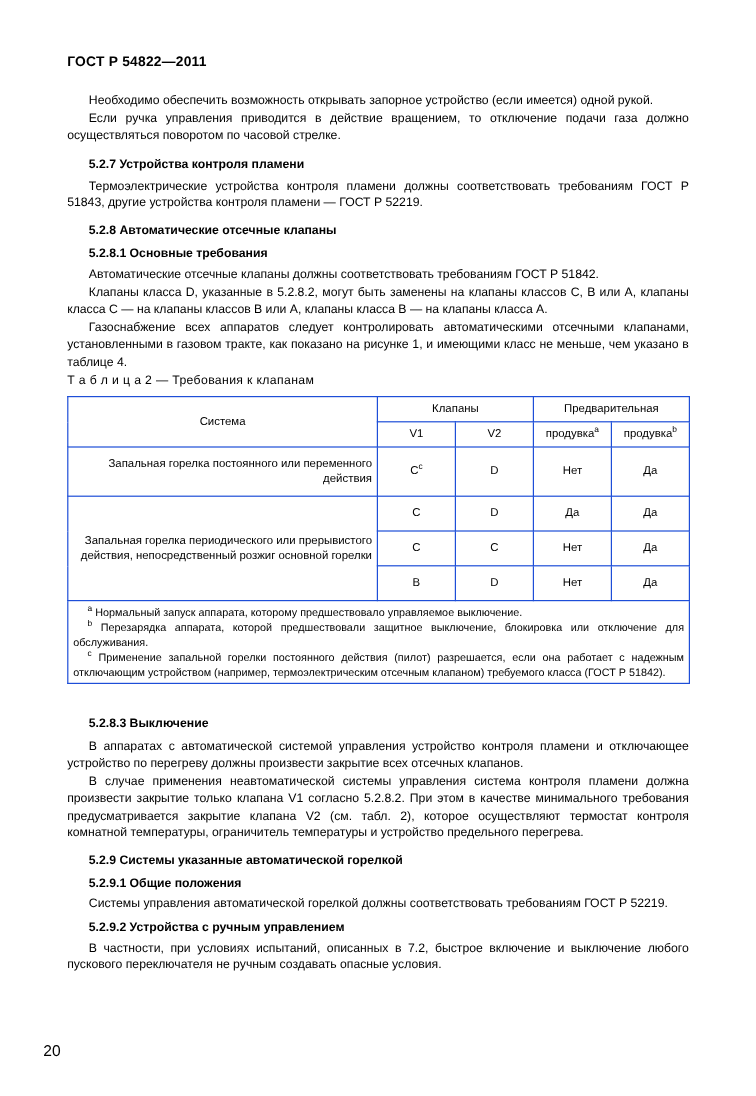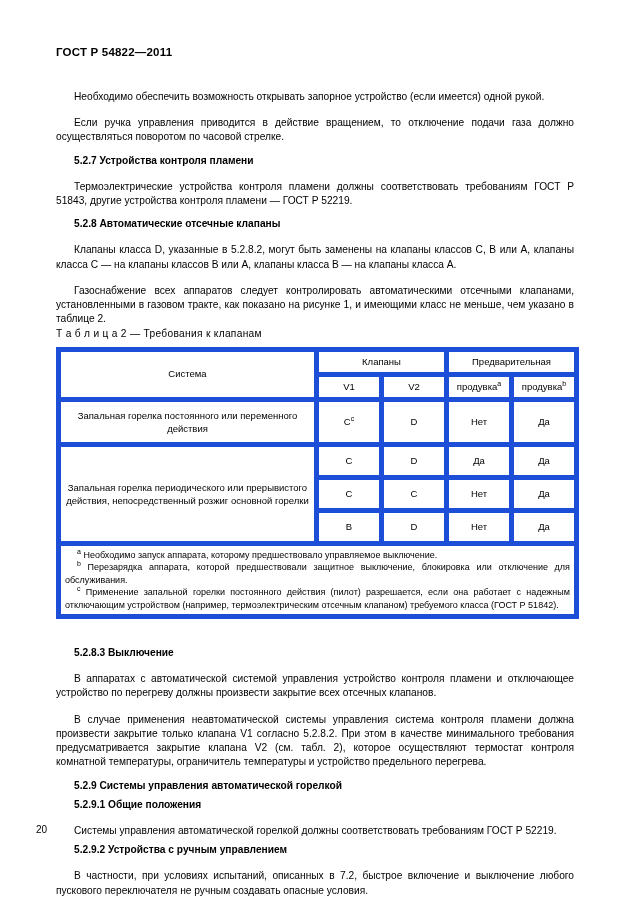--- a/index.html
+++ b/index.html
@@ -33,21 +33,21 @@
   .content {
     position: absolute;
     left: 56px;
     top: 78px;
     width: 518px;
     font-size: 10.2px;
     line-height: 14.2px;
     text-align: justify;
   }
   p {
-    margin: 12px 0 0 0;
+    margin: 0 0 0 0;
   }
   .para {
     text-indent: 18px;
     margin-bottom: 1px;
   }
   .heading {
     font-weight: bold;
     text-indent: 18px;
     margin-top: 9px;
     margin-bottom: 4px;
@@ -65,30 +65,30 @@
     margin-bottom: 5px;
     letter-spacing: 0.3px;
   }
   table.vt {
     border-collapse: collapse;
     width: 518px;
     font-size: 9.5px;
     table-layout: fixed;
   }
   table.vt td, table.vt th {
-    border: 5px solid #1d4ed8;
+    border: 1px solid #1d4ed8;
     padding: 3px 4px;
     vertical-align: middle;
     font-weight: normal;
   }
   .th-center {
     text-align: center;
   }
   .cell-sys {
-    text-align: center;
+    text-align: right;
     padding: 5px 6px;
     line-height: 13px;
   }
   .cell-val {
     text-align: center;
   }
   .notes {
     font-size: 9px;
     line-height: 12.4px;
     text-align: justify;
@@ -98,43 +98,45 @@
     text-indent: 12px;
   }
   sup {
     font-size: 7px;
     vertical-align: super;
     line-height: 0;
   }
   .footer {
     position: absolute;
     left: 36px;
-    top: 824px;
-    font-size: 10px;
+    top: 868px;
+    font-size: 13px;
   }
 </style>
 </head>
 <body>
 
 <div class="page">
 
   <div class="header">ГОСТ Р 54822—2011</div>
 
   <div class="content">
 
     <p class="para">Необходимо обеспечить возможность открывать запорное устройство (если имеется) одной рукой.</p>
     <p class="para">Если ручка управления приводится в действие вращением, то отключение подачи газа должно осуществляться поворотом по часовой стрелке.</p>
 
     <p class="heading">5.2.7 Устройства контроля пламени</p>
     <p class="para">Термоэлектрические устройства контроля пламени должны соответствовать требованиям ГОСТ Р 51843, другие устройства контроля пламени — ГОСТ Р 52219.</p>
 
     <p class="heading">5.2.8 Автоматические отсечные клапаны</p>
+    <p class="heading-tight">5.2.8.1 Основные требования</p>
+    <p class="para">Автоматические отсечные клапаны должны соответствовать требованиям ГОСТ Р 51842.</p>
     <p class="para">Клапаны класса D, указанные в 5.2.8.2, могут быть заменены на клапаны классов С, В или А, клапаны класса С — на клапаны классов В или А, клапаны класса В — на  клапаны класса А.</p>
 
-    <p class="para">Газоснабжение всех аппаратов следует контролировать автоматическими отсечными клапанами, установленными в газовом тракте, как показано на рисунке 1, и имеющими класс не меньше, чем указано в таблице 2.</p>
+    <p class="para">Газоснабжение всех аппаратов следует контролировать автоматическими отсечными клапанами, установленными в газовом тракте, как показано на рисунке 1, и имеющими класс не меньше, чем указано в таблице 4.</p>
 
     <div class="table-caption">Т а б л и ц а  2 — Требования к клапанам</div>
 
     <table class="vt">
       <colgroup>
         <col style="width:258px">
         <col style="width:65px">
         <col style="width:65px">
         <col style="width:65px">
         <col style="width:65px">
@@ -175,35 +177,35 @@
         </tr>
         <tr>
           <td class="cell-val" style="height:22px">B</td>
           <td class="cell-val">D</td>
           <td class="cell-val">Нет</td>
           <td class="cell-val">Да</td>
         </tr>
 
         <tr>
           <td colspan="5" class="notes">
-            <div class="nline"><sup>a</sup> <span>Необходимо запуск аппарата, которому предшествовало управляемое выключение.</span></div>
+            <div class="nline"><sup>a</sup> <span>Нормальный запуск аппарата, которому предшествовало управляемое выключение.</span></div>
             <div class="nline"><sup>b</sup> <span>Перезарядка аппарата, которой предшествовали защитное выключение, блокировка или отключение для обслуживания.</span></div>
             <div class="nline"><sup>c</sup> <span>Применение запальной горелки постоянного действия (пилот) разрешается, если она работает с надежным отключающим устройством (например, термоэлектрическим отсечным клапаном) требуемого класса (ГОСТ Р 51842).</span></div>
           </td>
         </tr>
       </tbody>
     </table>
 
     <div class="spacer-lg"></div>
 
     <p class="heading">5.2.8.3 Выключение</p>
     <p class="para">В аппаратах с автоматической системой управления устройство контроля пламени и отключающее устройство по перегреву должны произвести закрытие всех отсечных клапанов.</p>
     <p class="para">В случае применения неавтоматической системы управления система контроля пламени должна произвести закрытие только клапана V1 согласно 5.2.8.2. При этом в качестве минимального требования предусматривается закрытие клапана V2 (см. табл. 2), которое осуществляют термостат контроля комнатной температуры, ограничитель температуры и устройство предельного перегрева.</p>
 
-    <p class="heading">5.2.9 Системы управления автоматической горелкой</p>
+    <p class="heading">5.2.9 Системы указанные автоматической горелкой</p>
     <p class="heading-tight">5.2.9.1 Общие положения</p>
     <p class="para">Системы управления автоматической горелкой должны соответствовать требованиям ГОСТ Р 52219.</p>
 
     <p class="heading-tight">5.2.9.2 Устройства с ручным управлением</p>
     <p class="para">В частности, при условиях испытаний, описанных в 7.2, быстрое включение и выключение любого пускового переключателя не ручным создавать опасные условия.</p>
 
   </div>
 
   <div class="footer">20</div>
 

